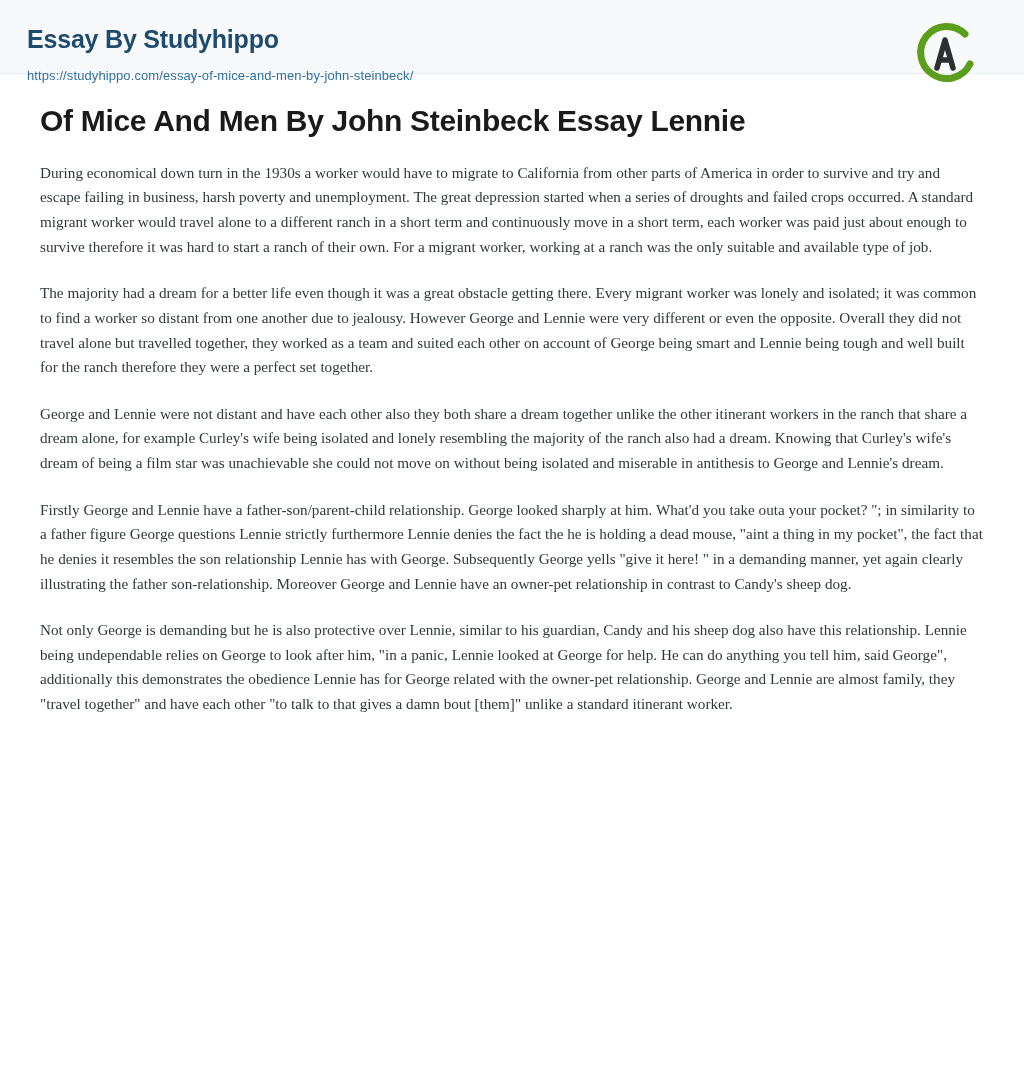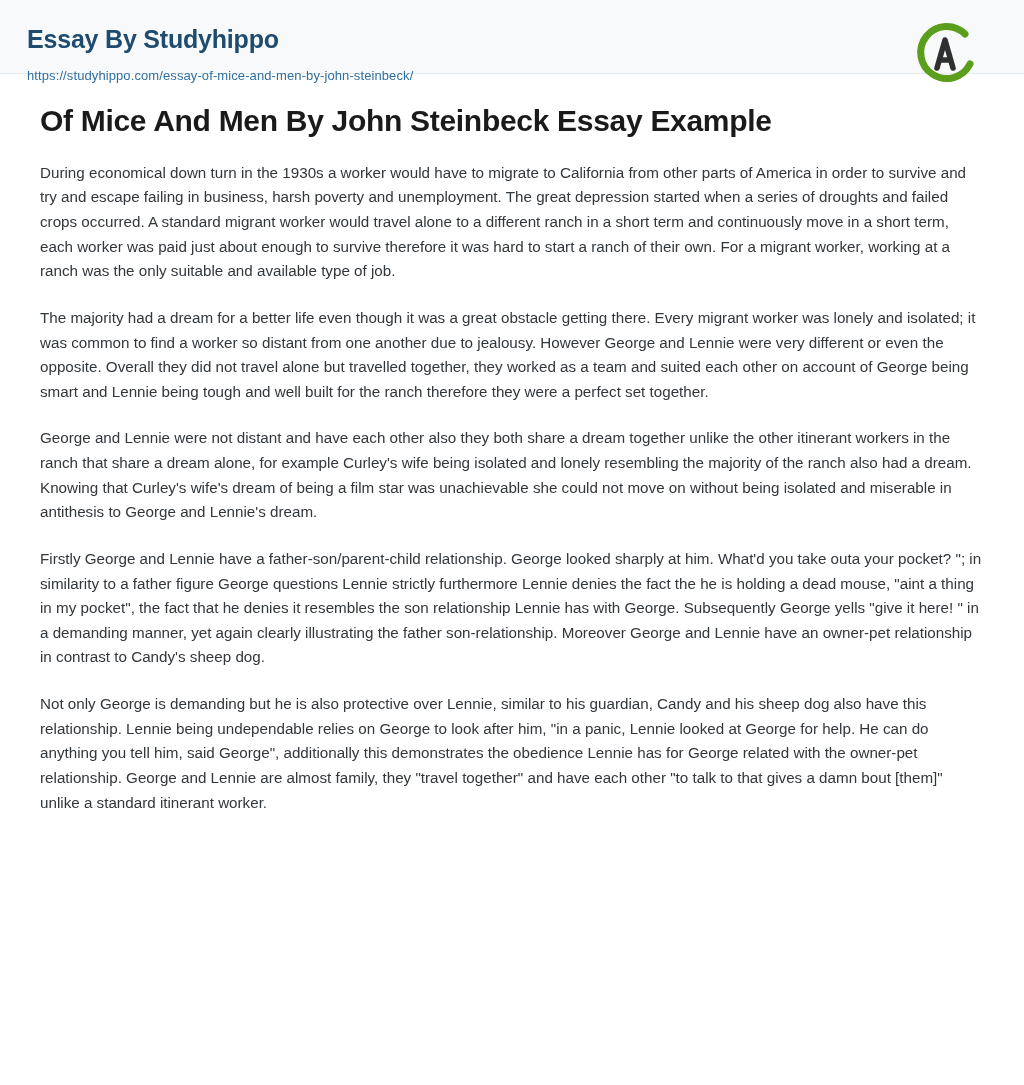--- a/index.html
+++ b/index.html
@@ -58,37 +58,38 @@
     margin: 0 0 22px 0;
     letter-spacing: -0.3px;
     max-width: 900px;
   }
   .article p {
     font-size: 15.2px;
     line-height: 1.62;
     color: #32373c;
     margin: 8px 0 22px 0;
     max-width: 948px;
+    font-family: Liberation Serif, serif;
   }
 </style>
 </head>
 <body>
 
 <header class="site-header">
   <div class="brand">Essay By Studyhippo</div>
   <div class="site-url">https://studyhippo.com/essay-of-mice-and-men-by-john-steinbeck/</div>
   <div class="logo">
     <svg width="72" height="72" viewBox="0 0 72 72" aria-hidden="true">
       <path d="M57 16 A26 26 0 1 0 62 46" fill="none" stroke="#5a9e1b" stroke-width="7" stroke-linecap="round"></path>
       <path d="M29 50 L37 22 L45 50" fill="none" stroke="#2f2f2f" stroke-width="5.5" stroke-linecap="round" stroke-linejoin="round"></path>
       <path d="M32.5 42 L41.5 42" fill="none" stroke="#2f2f2f" stroke-width="5.5" stroke-linecap="round"></path>
     </svg>
   </div>
 </header>
 
 <main class="article">
-  <h1 class="article-title">Of Mice And Men By John Steinbeck Essay Example</h1>
+  <h1 class="article-title">Of Mice And Men By John Steinbeck Essay Lennie</h1>
   <p>During economical down turn in the 1930s a worker would have to migrate to California from other parts of America in order to survive and try and escape failing in business, harsh poverty and unemployment. The great depression started when a series of droughts and failed crops occurred. A standard migrant worker would travel alone to a different ranch in a short term and continuously move in a short term, each worker was paid just about enough to survive therefore it was hard to start a ranch of their own. For a migrant worker, working at a ranch was the only suitable and available type of job.</p>
   <p>The majority had a dream for a better life even though it was a great obstacle getting there. Every migrant worker was lonely and isolated; it was common to find a worker so distant from one another due to jealousy. However George and Lennie were very different or even the opposite. Overall they did not travel alone but travelled together, they worked as a team and suited each other on account of George being smart and Lennie being tough and well built for the ranch therefore they were a perfect set together.</p>
   <p>George and Lennie were not distant and have each other also they both share a dream together unlike the other itinerant workers in the ranch that share a dream alone, for example Curley's wife being isolated and lonely resembling the majority of the ranch also had a dream. Knowing that Curley's wife's dream of being a film star was unachievable she could not move on without being isolated and miserable in antithesis to George and Lennie's dream.</p>
   <p>Firstly George and Lennie have a father-son/parent-child relationship. George looked sharply at him. What'd you take outa your pocket? "; in similarity to a father figure George questions Lennie strictly furthermore Lennie denies the fact the he is holding a dead mouse, "aint a thing in my pocket", the fact that he denies it resembles the son relationship Lennie has with George. Subsequently George yells "give it here! " in a demanding manner, yet again clearly illustrating the father son-relationship. Moreover George and Lennie have an owner-pet relationship in contrast to Candy's sheep dog.</p>
   <p>Not only George is demanding but he is also protective over Lennie, similar to his guardian, Candy and his sheep dog also have this relationship. Lennie being undependable relies on George to look after him, "in a panic, Lennie looked at George for help. He can do anything you tell him, said George", additionally this demonstrates the obedience Lennie has for George related with the owner-pet relationship. George and Lennie are almost family, they "travel together" and have each other "to talk to that gives a damn bout [them]" unlike a standard itinerant worker.</p>
 </main>
 
 </body></html>

